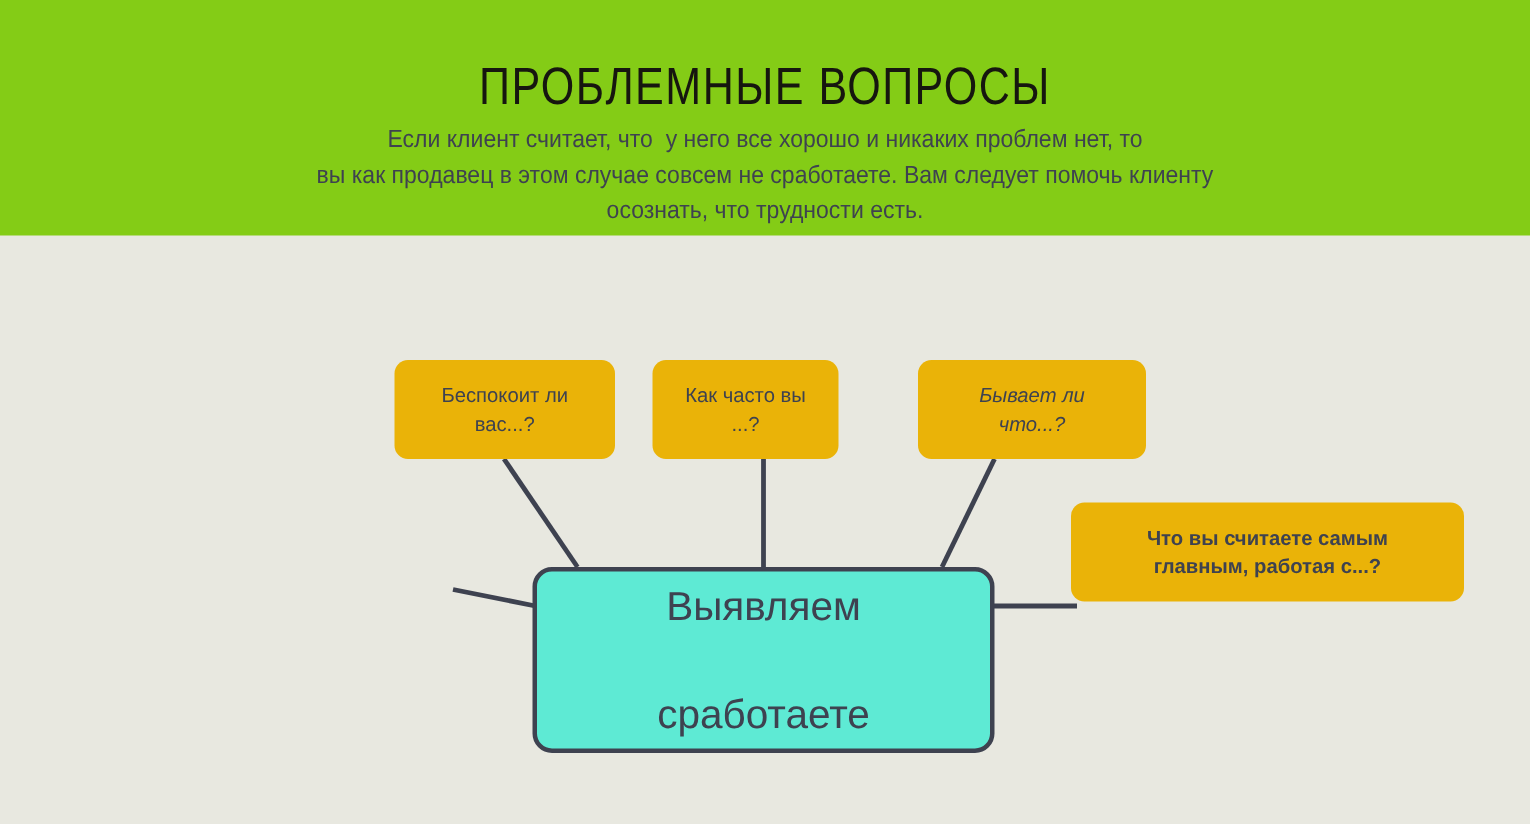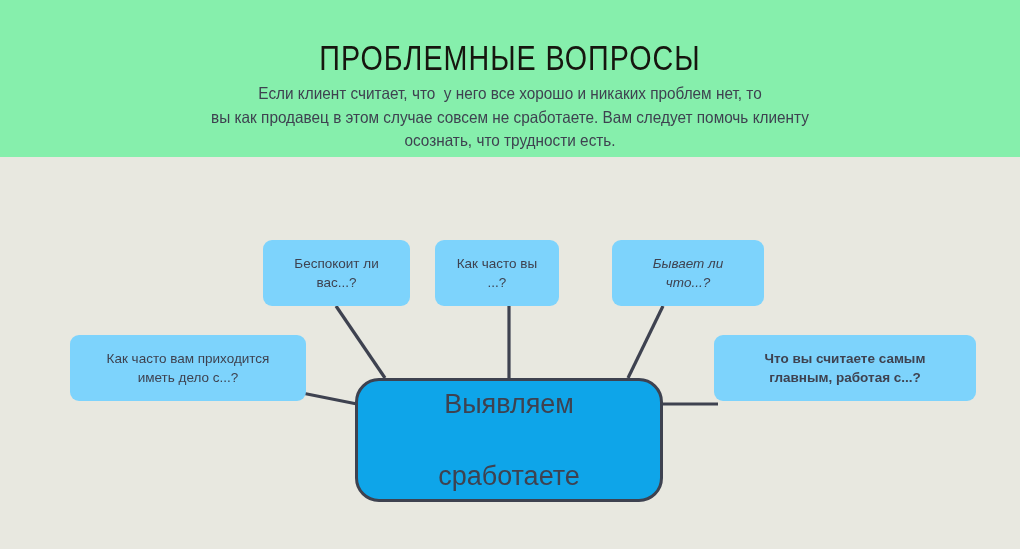--- a/index.html
+++ b/index.html
@@ -22,21 +22,21 @@
     background: #e8e8e0;
   }
 
   
   #header-band {
     position: absolute;
     left: 0;
     top: 0;
     width: 1020px;
     height: 157px;
-    background: #86efac;
+    background: #84cc16;
     box-sizing: border-box;
   }
 
   #slide-title {
     position: absolute;
     left: 0;
     top: 38px;
     width: 1020px;
     text-align: center;
     font-family: "Liberation Sans Narrow", "Liberation Sans", sans-serif;
@@ -87,32 +87,32 @@
   .node {
     position: absolute;
     box-sizing: border-box;
     display: flex;
     align-items: center;
     justify-content: center;
     text-align: center;
   }
 
   .node-q {
-    background: #7dd3fc;
+    background: #eab308;
     border-radius: 9px;
     color: #3e4250;
     font-size: 13.5px;
     line-height: 19px;
     padding: 6px 10px;
   }
 
   .node-center {
-    background: #0ea5e9;
+    background: #5eead4;
     border: 3px solid #3e4250;
-    border-radius: 24px;
+    border-radius: 13px;
     color: #3e4250;
     font-size: 27px;
     line-height: 36px;
     font-weight: 400;
   }
 
   
   #node-top-left    { left: 263px; top:  83px; width: 147px; height: 66px; }
   #node-top-center  { left: 435px; top:  83px; width: 124px; height: 66px; }
   #node-top-right   { left: 612px; top:  83px; width: 152px; height: 66px; font-style: italic; }
@@ -163,26 +163,20 @@
       </span>
     </div>
 
     <div class="node node-q" id="node-top-right">
       <span>
         <span>Бывает ли</span><br>
         <span>что...?</span>
       </span>
     </div>
 
-    <div class="node node-q" id="node-left">
-      <span>
-        <span>Как часто вам приходится</span><br>
-        <span>иметь дело с...?</span>
-      </span>
-    </div>
 
     <div class="node node-q" id="node-right">
       <span>
         <span>Что вы считаете самым</span><br>
         <span>главным, работая с...?</span>
       </span>
     </div>
 
     <div class="node node-center" id="node-center">
       <span>

